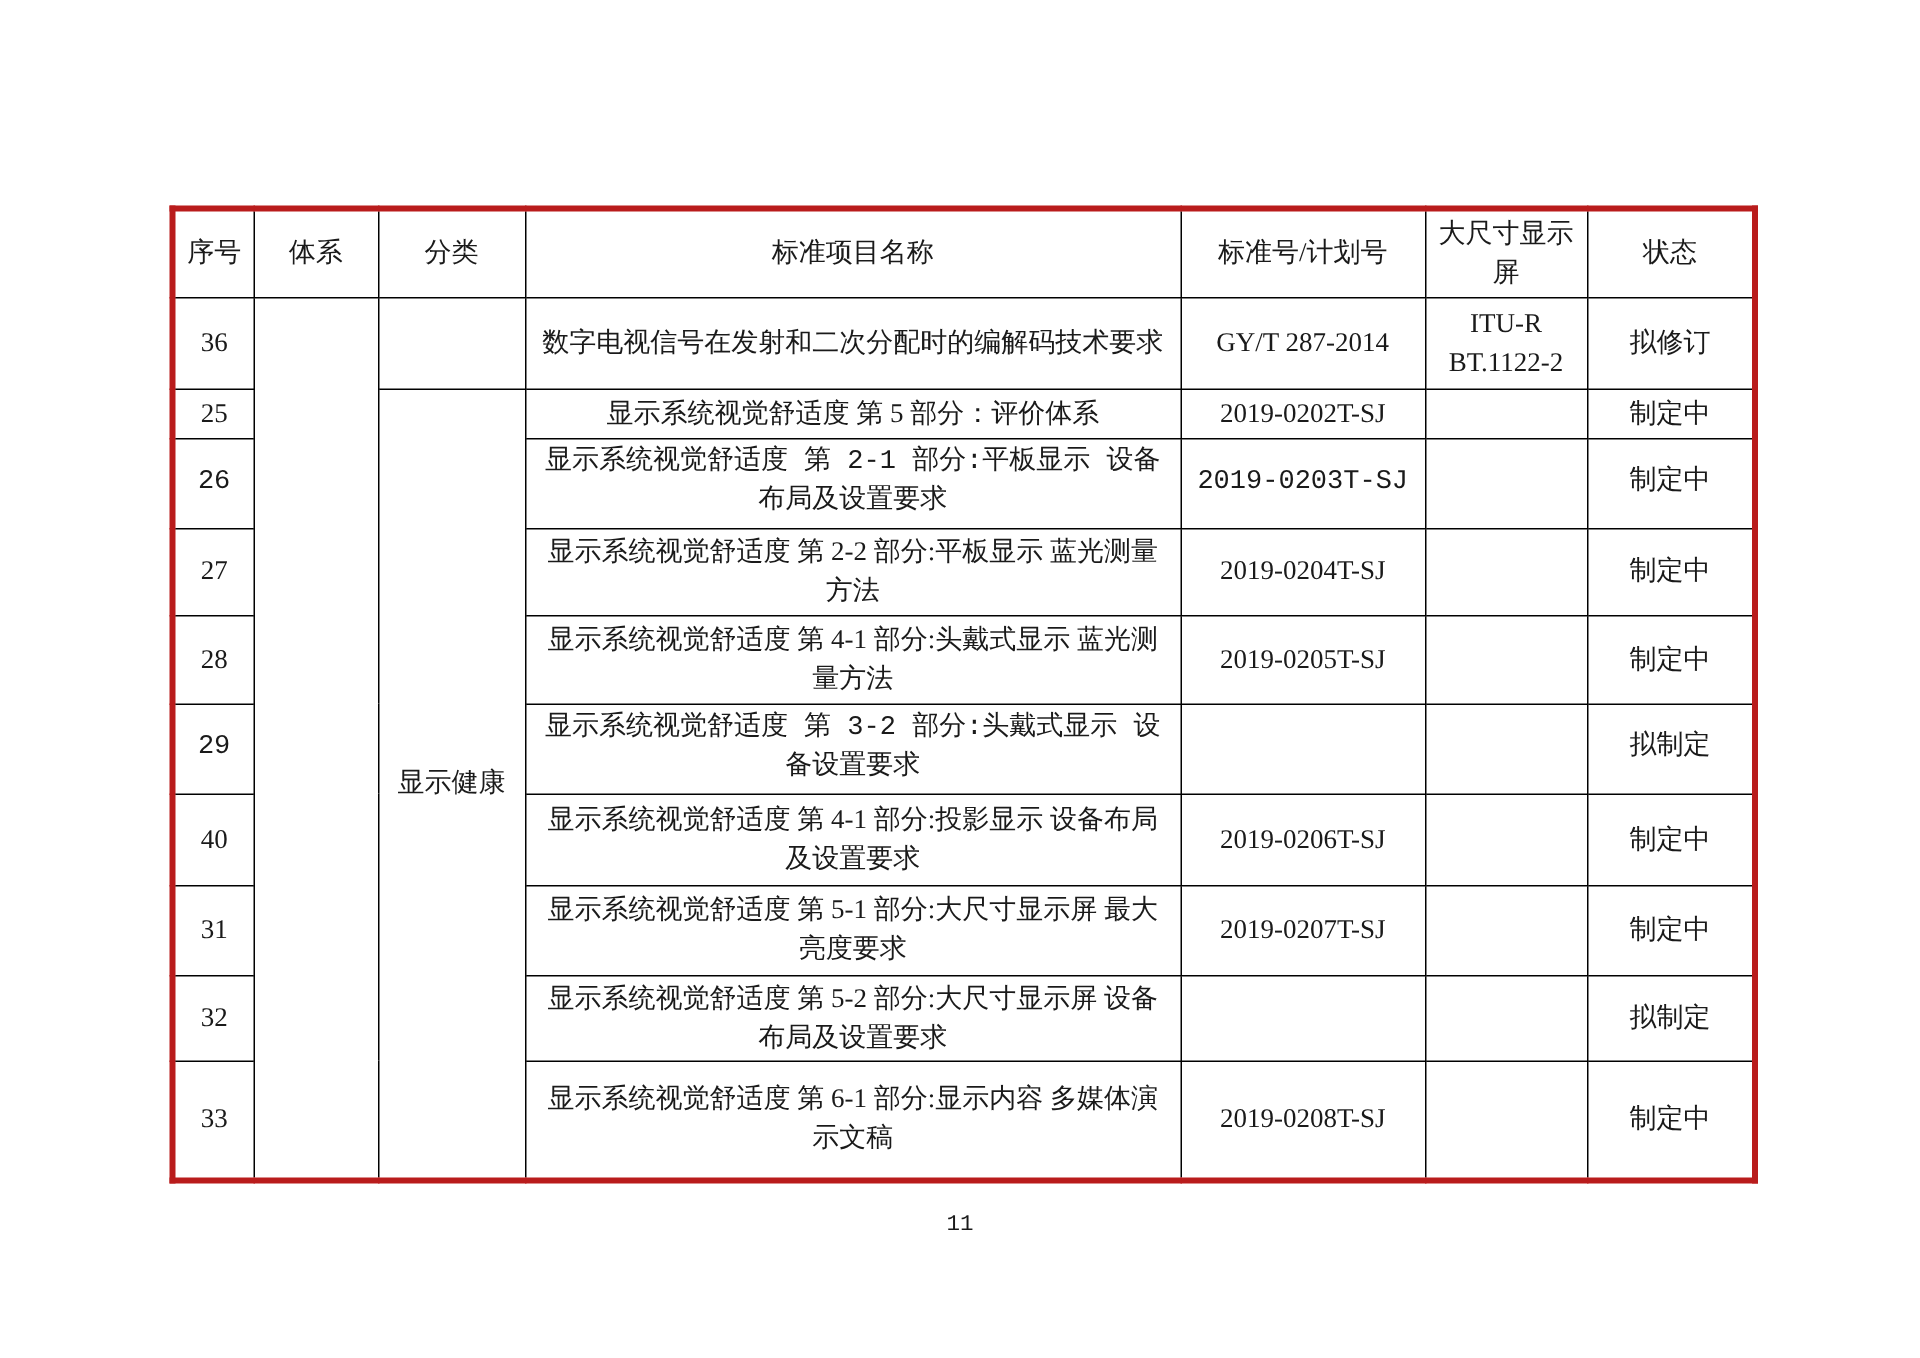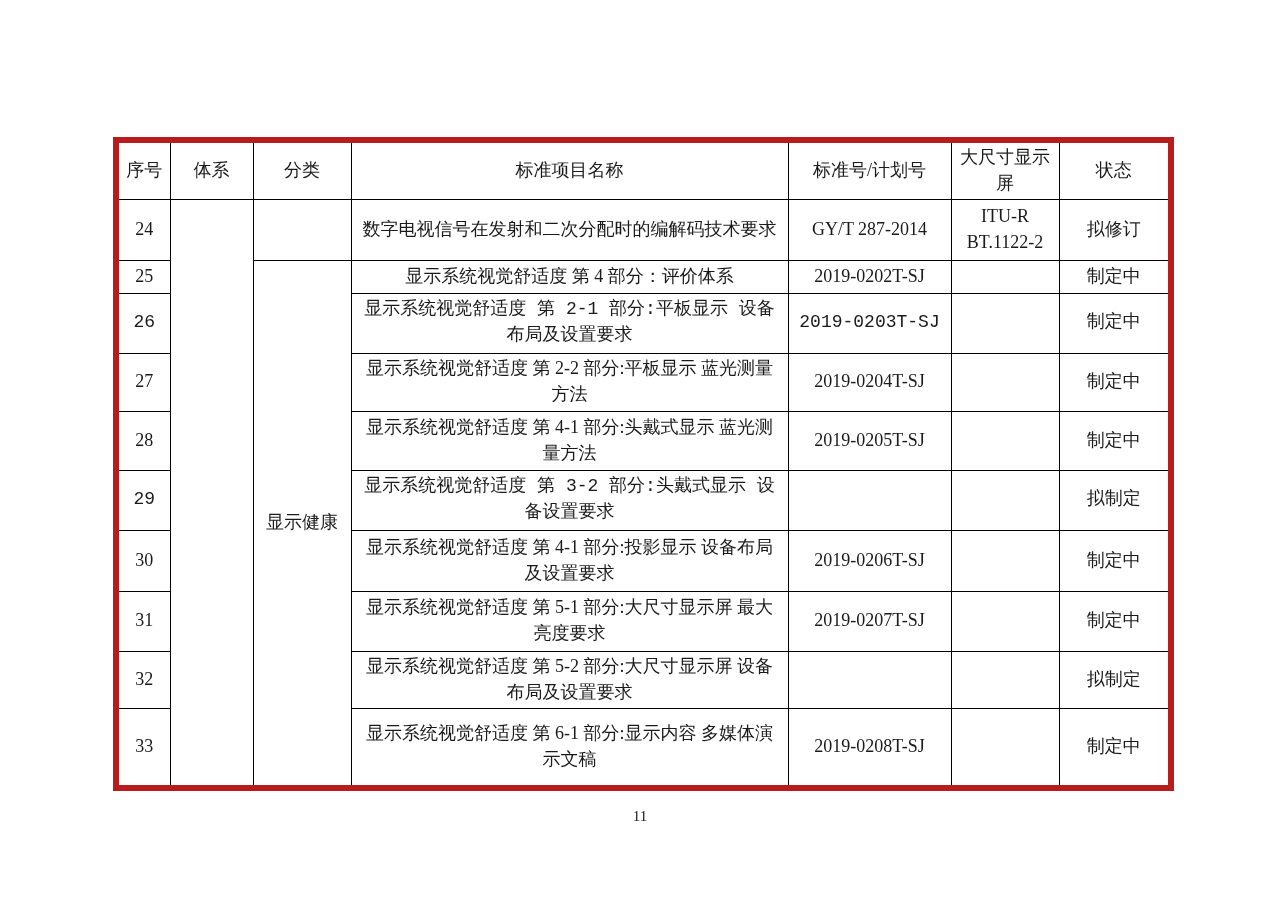--- a/index.html
+++ b/index.html
@@ -16,21 +16,21 @@
     color: #1a1a1a;
     overflow: hidden;
   }
   table.std-table {
     position: absolute;
     left: 113px;
     top: 137px;
     width: 1055px;
     border-collapse: collapse;
     table-layout: fixed;
-    border: 6px solid #b91c1c;
+    border: 4px solid #b91c1c;
     font-size: 18px;
     line-height: 1.44;
     padding-left: 12px;
   }
   table.std-table td, table.std-table th {
     border: 1px solid #000000;
     text-align: center;
     vertical-align: middle;
     font-weight: normal;
     padding: 1px 6px;
@@ -56,20 +56,21 @@
   tr.h-32 { height: 57px; }
   tr.h-33 { height: 80px; }
   .page-number {
     position: absolute;
     left: 0;
     top: 808px;
     width: 1280px;
     text-align: center;
     font-size: 15px;
     color: #1a1a1a;
+    font-family: Liberation Mono, monospace;
   }
 </style>
 </head>
 <body>
 
 <div class="page">
 
   <table class="std-table">
     <colgroup>
       <col class="c-no">
@@ -85,33 +86,33 @@
         <th>序号</th>
         <th>体系</th>
         <th>分类</th>
         <th>标准项目名称</th>
         <th>标准号/计划号</th>
         <th>大尺寸显示屏</th>
         <th>状态</th>
       </tr>
 
       <tr class="h-24">
-        <td>24</td>
+        <td>36</td>
         <td rowspan="10"></td>
         <td></td>
         <td>数字电视信号在发射和二次分配时的编解码技术要求</td>
         <td>GY/T 287-2014</td>
         <td>ITU-R BT.1122-2</td>
         <td>拟修订</td>
       </tr>
 
       <tr class="h-25">
         <td>25</td>
         <td rowspan="9">显示健康</td>
-        <td>显示系统视觉舒适度 第 4 部分：评价体系</td>
+        <td>显示系统视觉舒适度 第 5 部分：评价体系</td>
         <td>2019-0202T-SJ</td>
         <td></td>
         <td>制定中</td>
       </tr>
 
       <tr class="h-26">
         <td>26</td>
         <td>显示系统视觉舒适度 第 2-1 部分:平板显示 设备布局及设置要求</td>
         <td>2019-0203T-SJ</td>
         <td></td>
@@ -136,21 +137,21 @@
 
       <tr class="h-29">
         <td>29</td>
         <td>显示系统视觉舒适度 第 3-2 部分:头戴式显示 设备设置要求</td>
         <td></td>
         <td></td>
         <td>拟制定</td>
       </tr>
 
       <tr class="h-30">
-        <td>30</td>
+        <td>40</td>
         <td>显示系统视觉舒适度 第 4-1 部分:投影显示 设备布局及设置要求</td>
         <td>2019-0206T-SJ</td>
         <td></td>
         <td>制定中</td>
       </tr>
 
       <tr class="h-31">
         <td>31</td>
         <td>显示系统视觉舒适度 第 5-1 部分:大尺寸显示屏 最大亮度要求</td>
         <td>2019-0207T-SJ</td>

